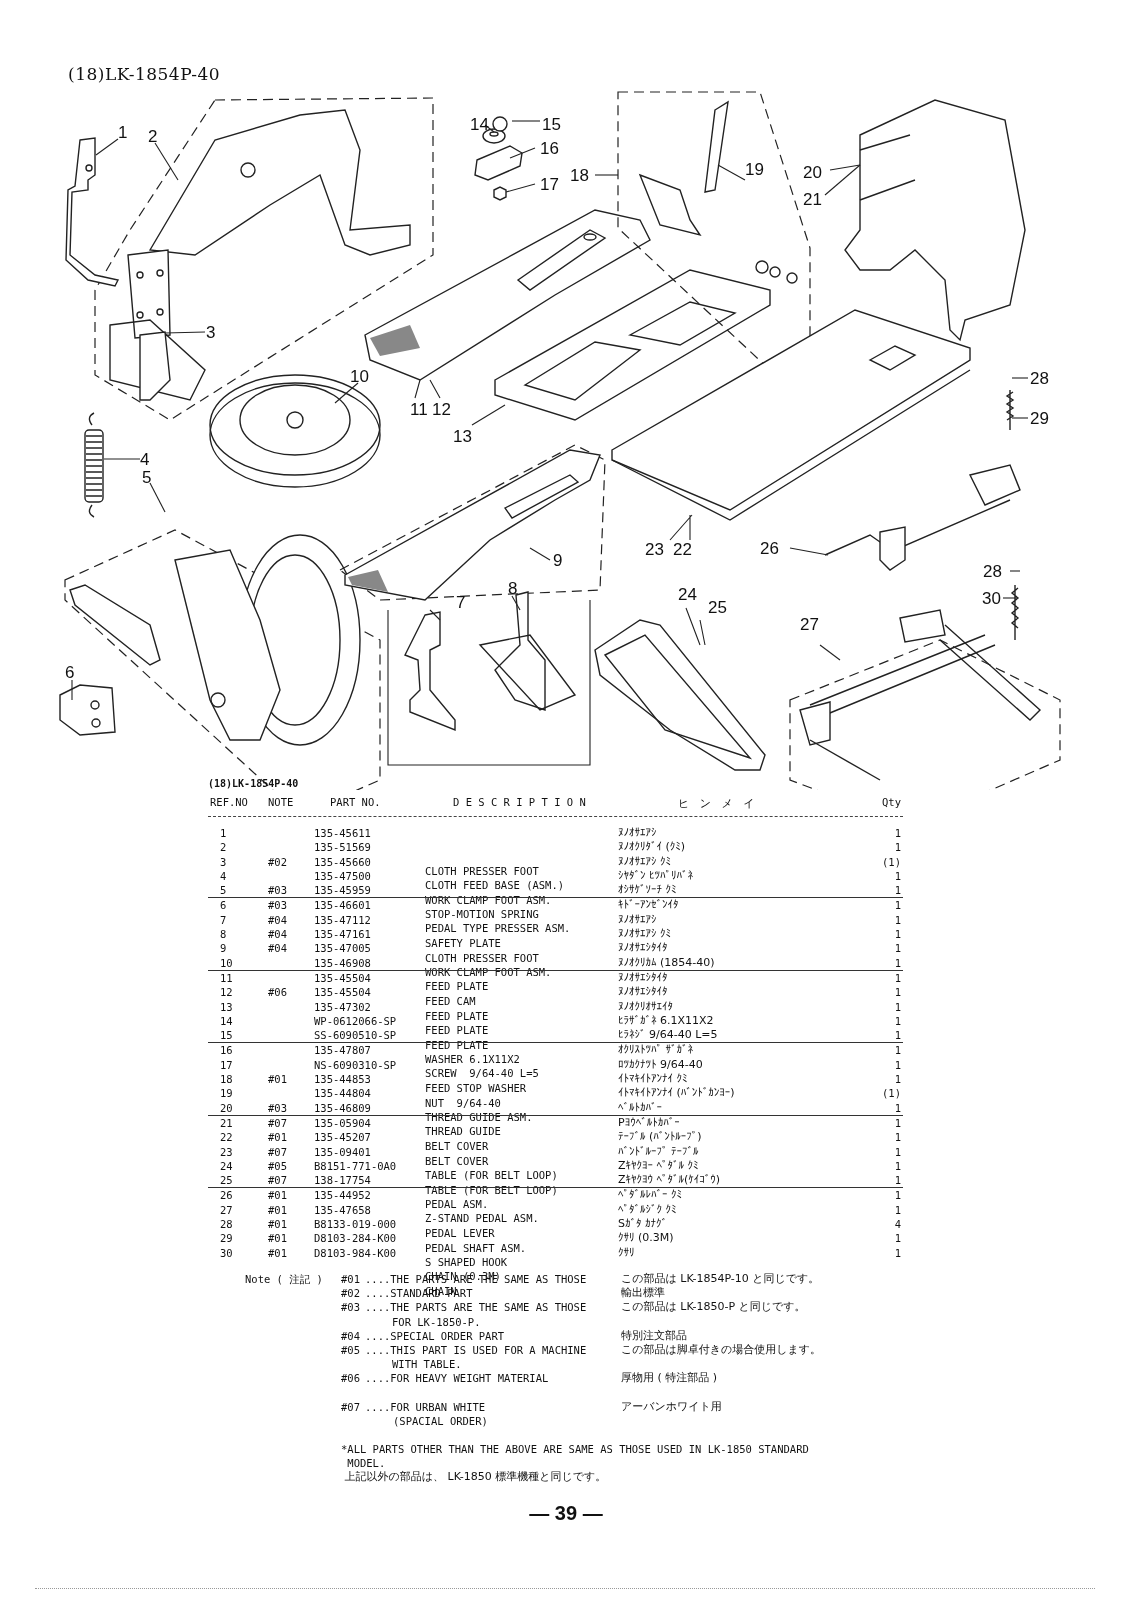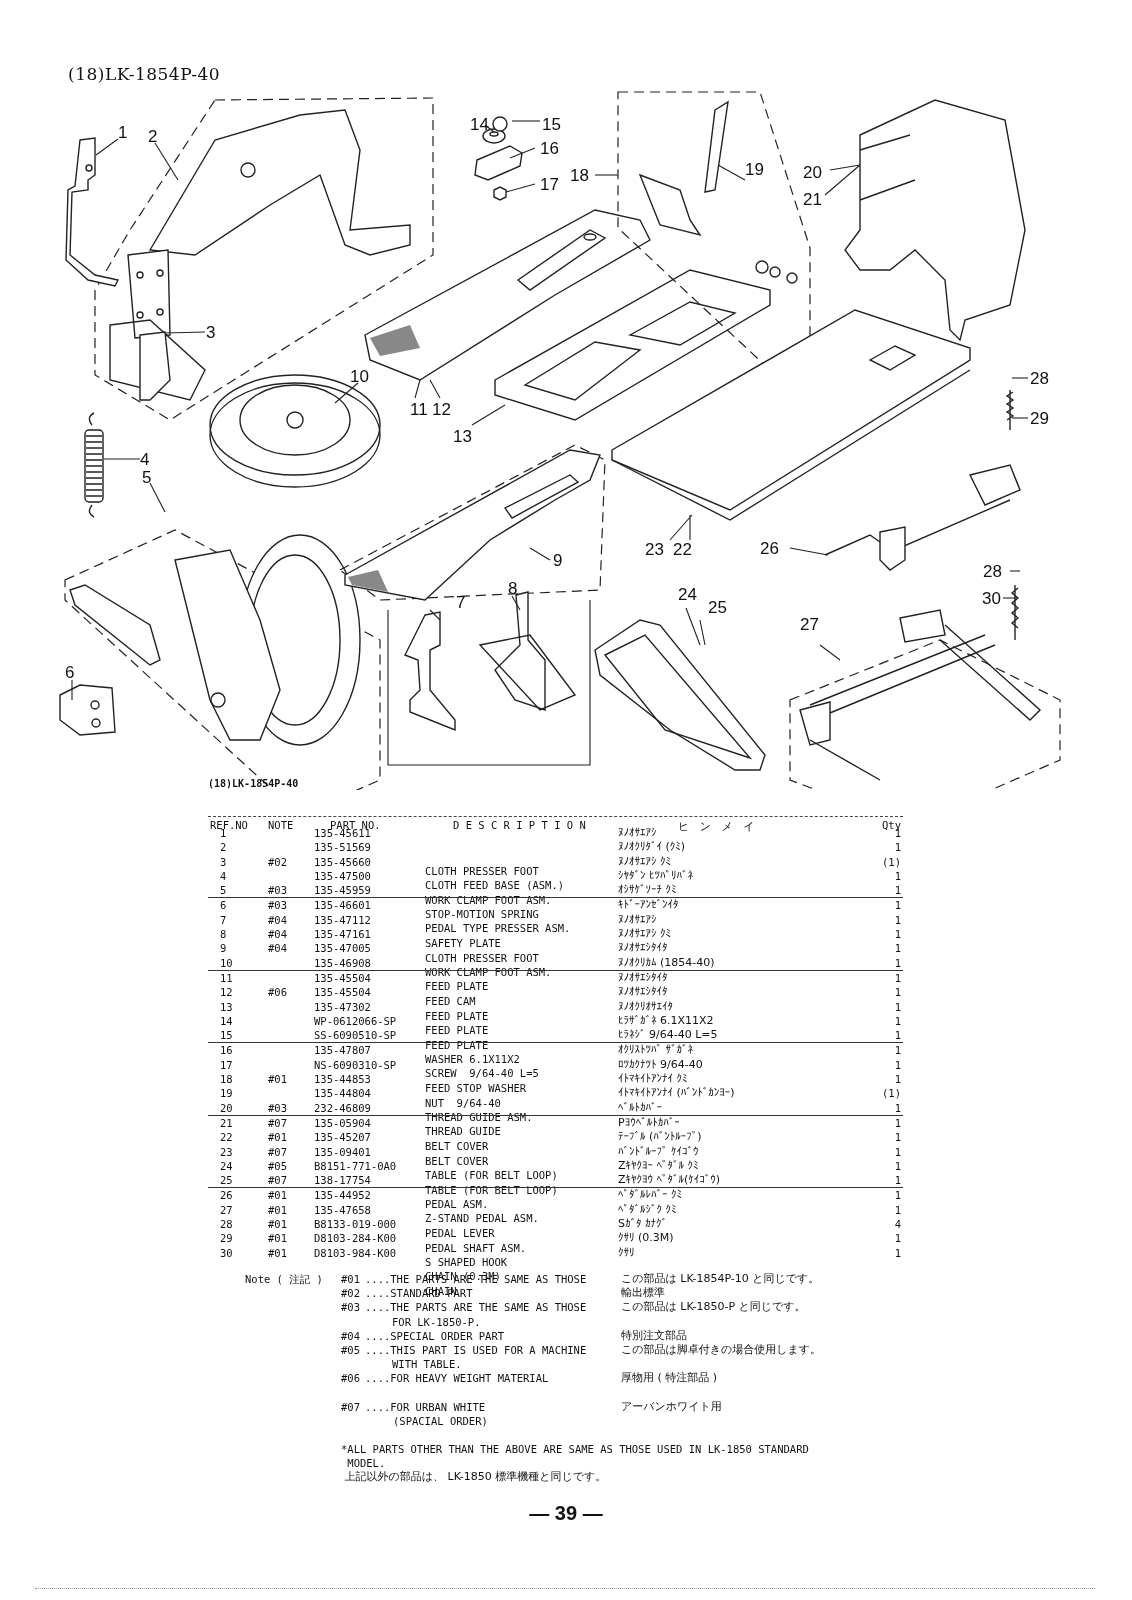--- a/index.html
+++ b/index.html
@@ -7,21 +7,21 @@
   .page-title{position:absolute;left:68px;top:64px;font-family:"DejaVu Serif","Liberation Serif",serif;font-size:17px;letter-spacing:0.5px;}
   #diagram{position:absolute;left:0;top:80px;width:1132px;height:710px;}
   #diagram text{font-family:"Liberation Sans","DejaVu Sans",sans-serif;font-size:17px;fill:#111;}
   .stroke{stroke:#222;stroke-width:1.4;fill:none;}
   .solid{stroke:#222;stroke-width:1.4;fill:#fff;}
   .dash{stroke:#222;stroke-width:1.2;fill:none;stroke-dasharray:10 6;}
   .lead{stroke:#222;stroke-width:1.1;fill:none;}
   .hatch{fill:#888;}
   .tbl-title{position:absolute;left:208px;top:778px;font-size:10px;font-weight:bold;letter-spacing:0;}
   .tbl-head{position:absolute;left:208px;top:796px;width:695px;font-size:10.5px;height:14px;}
-  .tbl-head span{position:absolute;top:0;white-space:pre;margin-top:23px;}
+  .tbl-head span{position:absolute;top:0;white-space:pre;}
   .dashed-rule{position:absolute;left:208px;top:816px;width:695px;border-top:1px dashed #444;}
   .rows{position:absolute;left:208px;top:826px;width:695px;}
   .row{position:relative;height:14.3px;font-size:10.5px;line-height:14px;}
   .row span{position:absolute;top:0;white-space:pre;}
   .row.group-end{border-bottom:1px solid #333;}
   .c-ref{left:12px;width:20px;text-align:left;}
   .c-note{left:60px;}
   .c-part{left:106px;}
   .c-desc{left:217px;margin-top:38px;}
   .c-kana{left:410px;}
@@ -402,21 +402,21 @@
       <span class="c-ref">19</span>
       <span class="c-note"></span>
       <span class="c-part">135-44804</span>
       <span class="c-desc">THREAD GUIDE</span>
       <span class="c-kana jp">ｲﾄﾏｷｲﾄｱﾝﾅｲ (ﾊﾞﾝﾄﾞｶﾝﾖｰ)</span>
       <span class="c-qty">(1)</span>
     </div>
     <div class="row group-end">
       <span class="c-ref">20</span>
       <span class="c-note">#03</span>
-      <span class="c-part">232-46809</span>
+      <span class="c-part">135-46809</span>
       <span class="c-desc">BELT COVER</span>
       <span class="c-kana jp">ﾍﾞﾙﾄｶﾊﾞｰ</span>
       <span class="c-qty">1</span>
     </div>
     <div class="row">
       <span class="c-ref">21</span>
       <span class="c-note">#07</span>
       <span class="c-part">135-05904</span>
       <span class="c-desc">BELT COVER</span>
       <span class="c-kana jp">Pﾖｳﾍﾞﾙﾄｶﾊﾞｰ</span>
@@ -428,21 +428,21 @@
       <span class="c-part">135-45207</span>
       <span class="c-desc">TABLE (FOR BELT LOOP)</span>
       <span class="c-kana jp">ﾃｰﾌﾞﾙ (ﾊﾞﾝﾄﾙｰﾌﾟ)</span>
       <span class="c-qty">1</span>
     </div>
     <div class="row">
       <span class="c-ref">23</span>
       <span class="c-note">#07</span>
       <span class="c-part">135-09401</span>
       <span class="c-desc">TABLE (FOR BELT LOOP)</span>
-      <span class="c-kana jp">ﾊﾞﾝﾄﾞﾙｰﾌﾟ ｹｲｺﾞｳ</span>
+      <span class="c-kana jp">ﾊﾞﾝﾄﾞﾙｰﾌﾟ ﾃｰﾌﾞﾙ</span>
       <span class="c-qty">1</span>
     </div>
     <div class="row">
       <span class="c-ref">24</span>
       <span class="c-note">#05</span>
       <span class="c-part">B8151-771-0A0</span>
       <span class="c-desc">PEDAL ASM.</span>
       <span class="c-kana jp">Zｷﾔｸﾖｰ ﾍﾟﾀﾞﾙ ｸﾐ</span>
       <span class="c-qty">1</span>
     </div>

